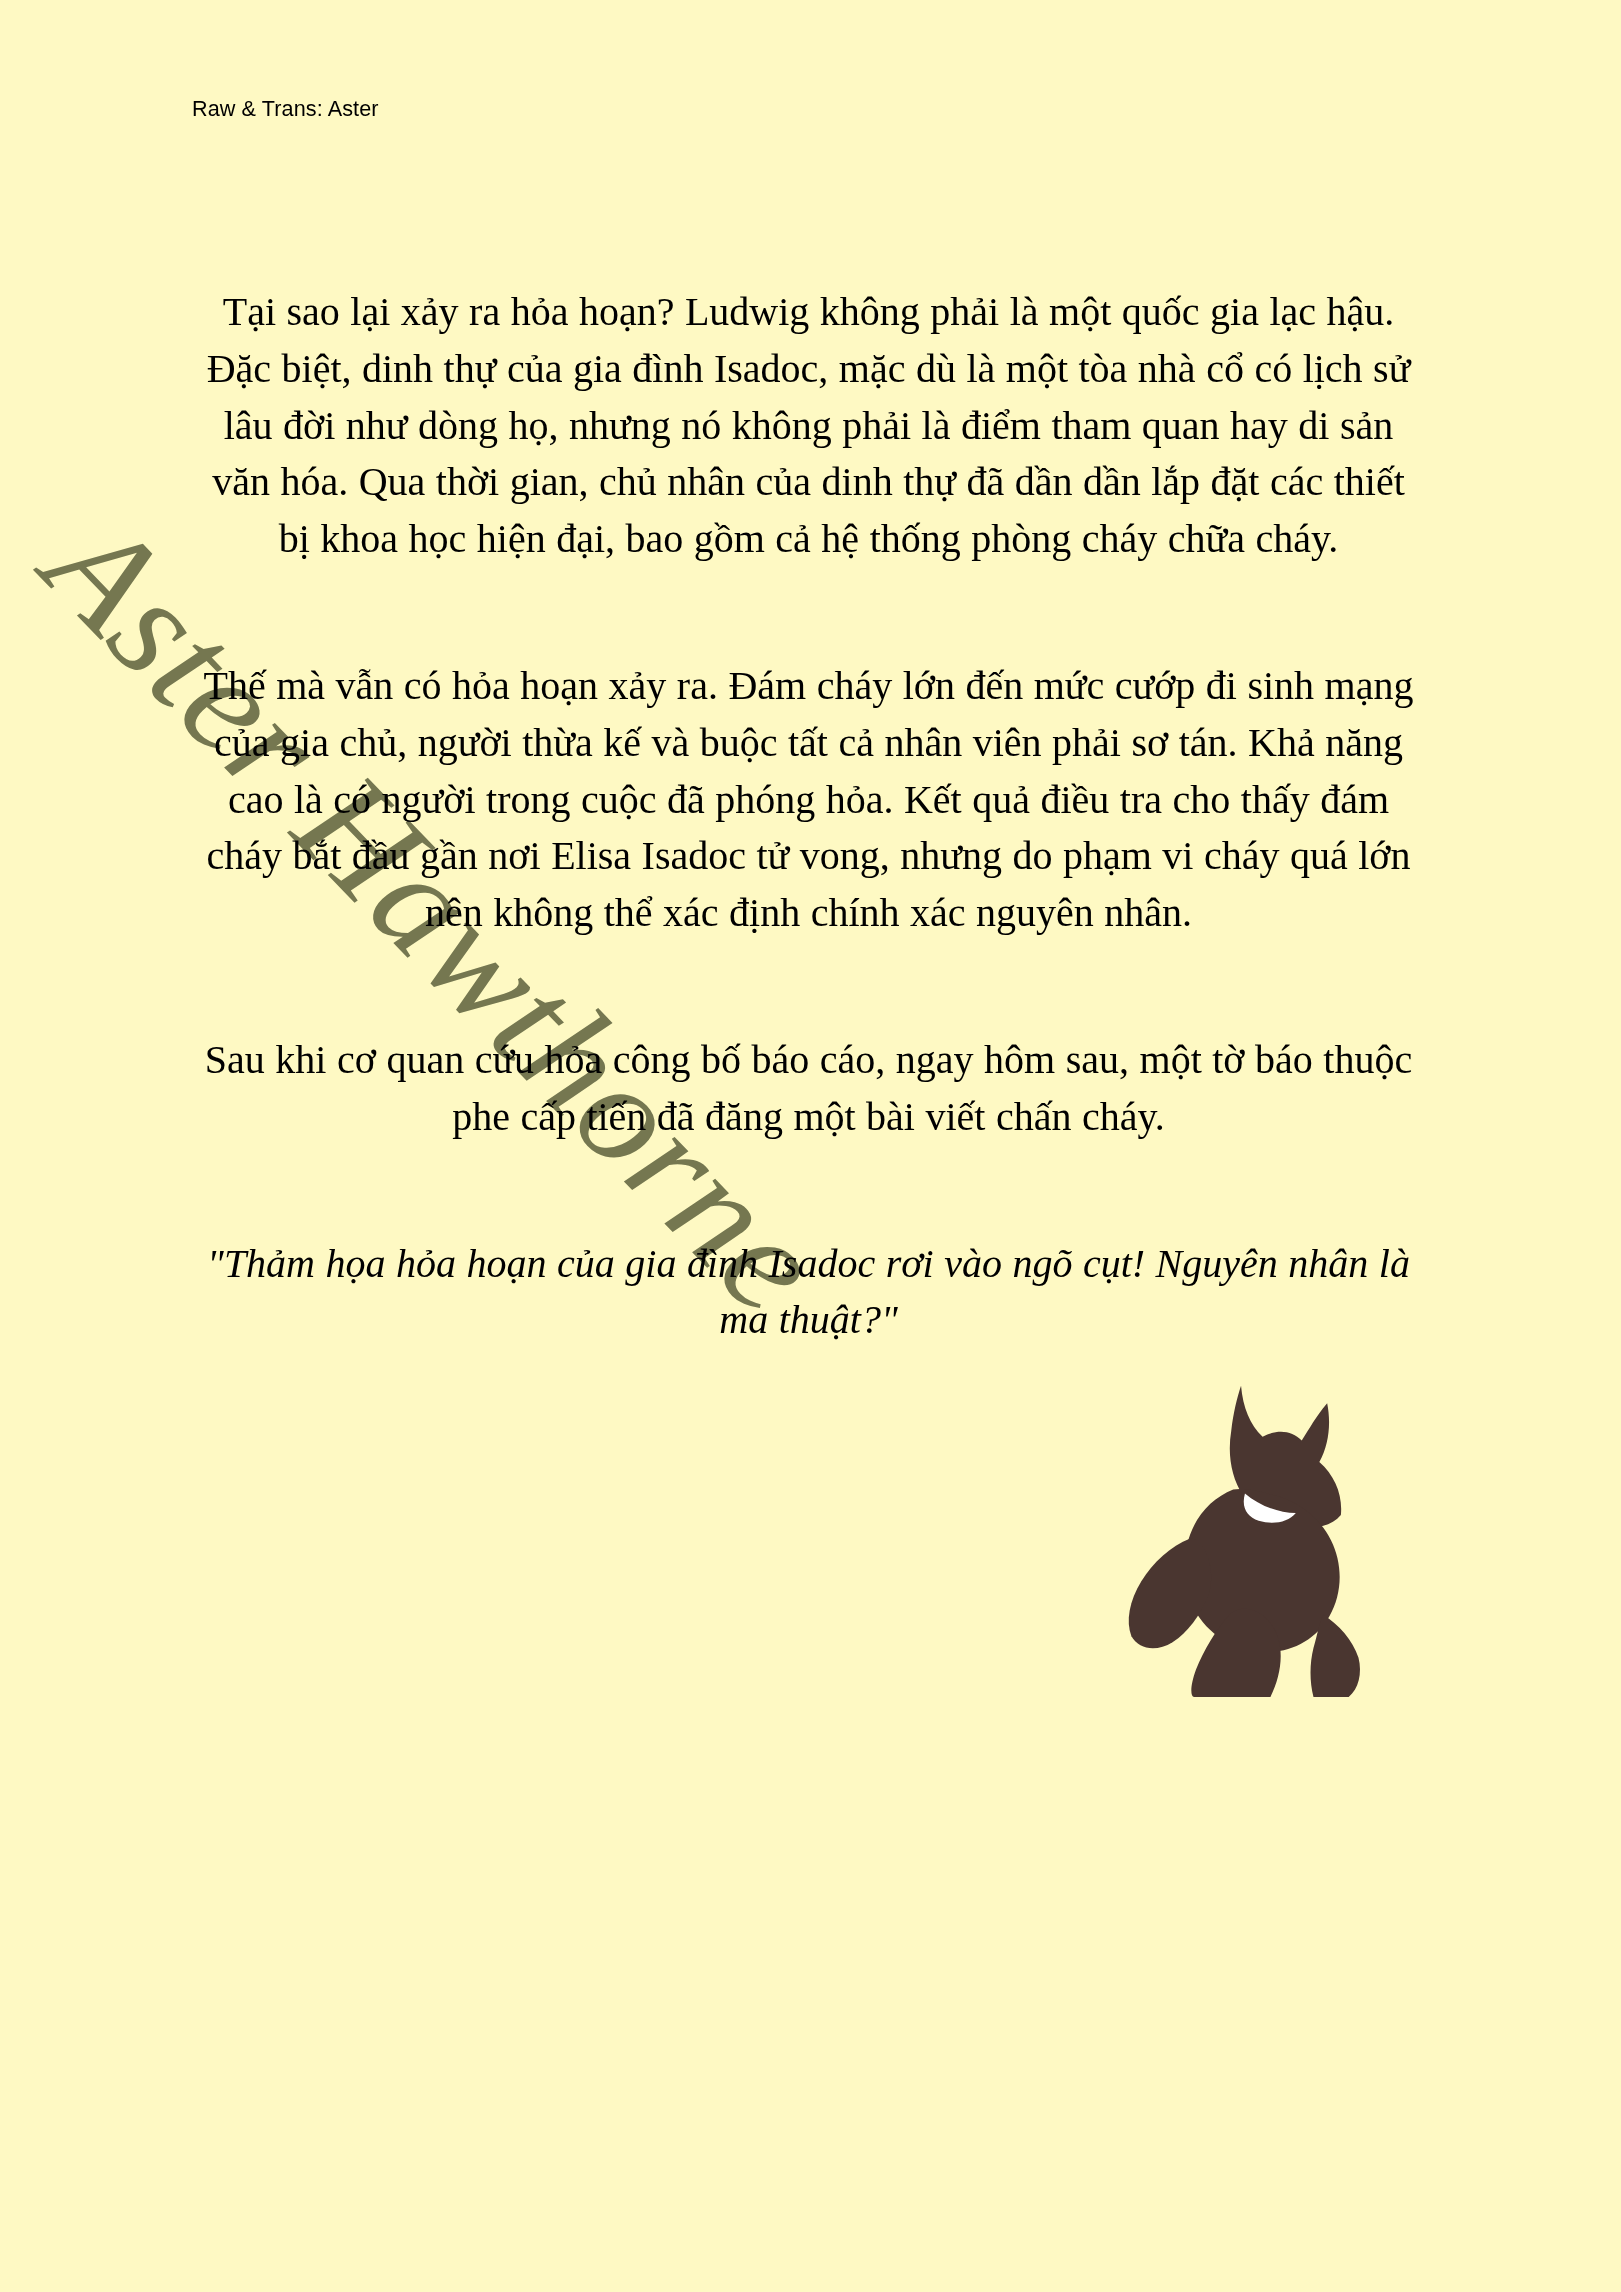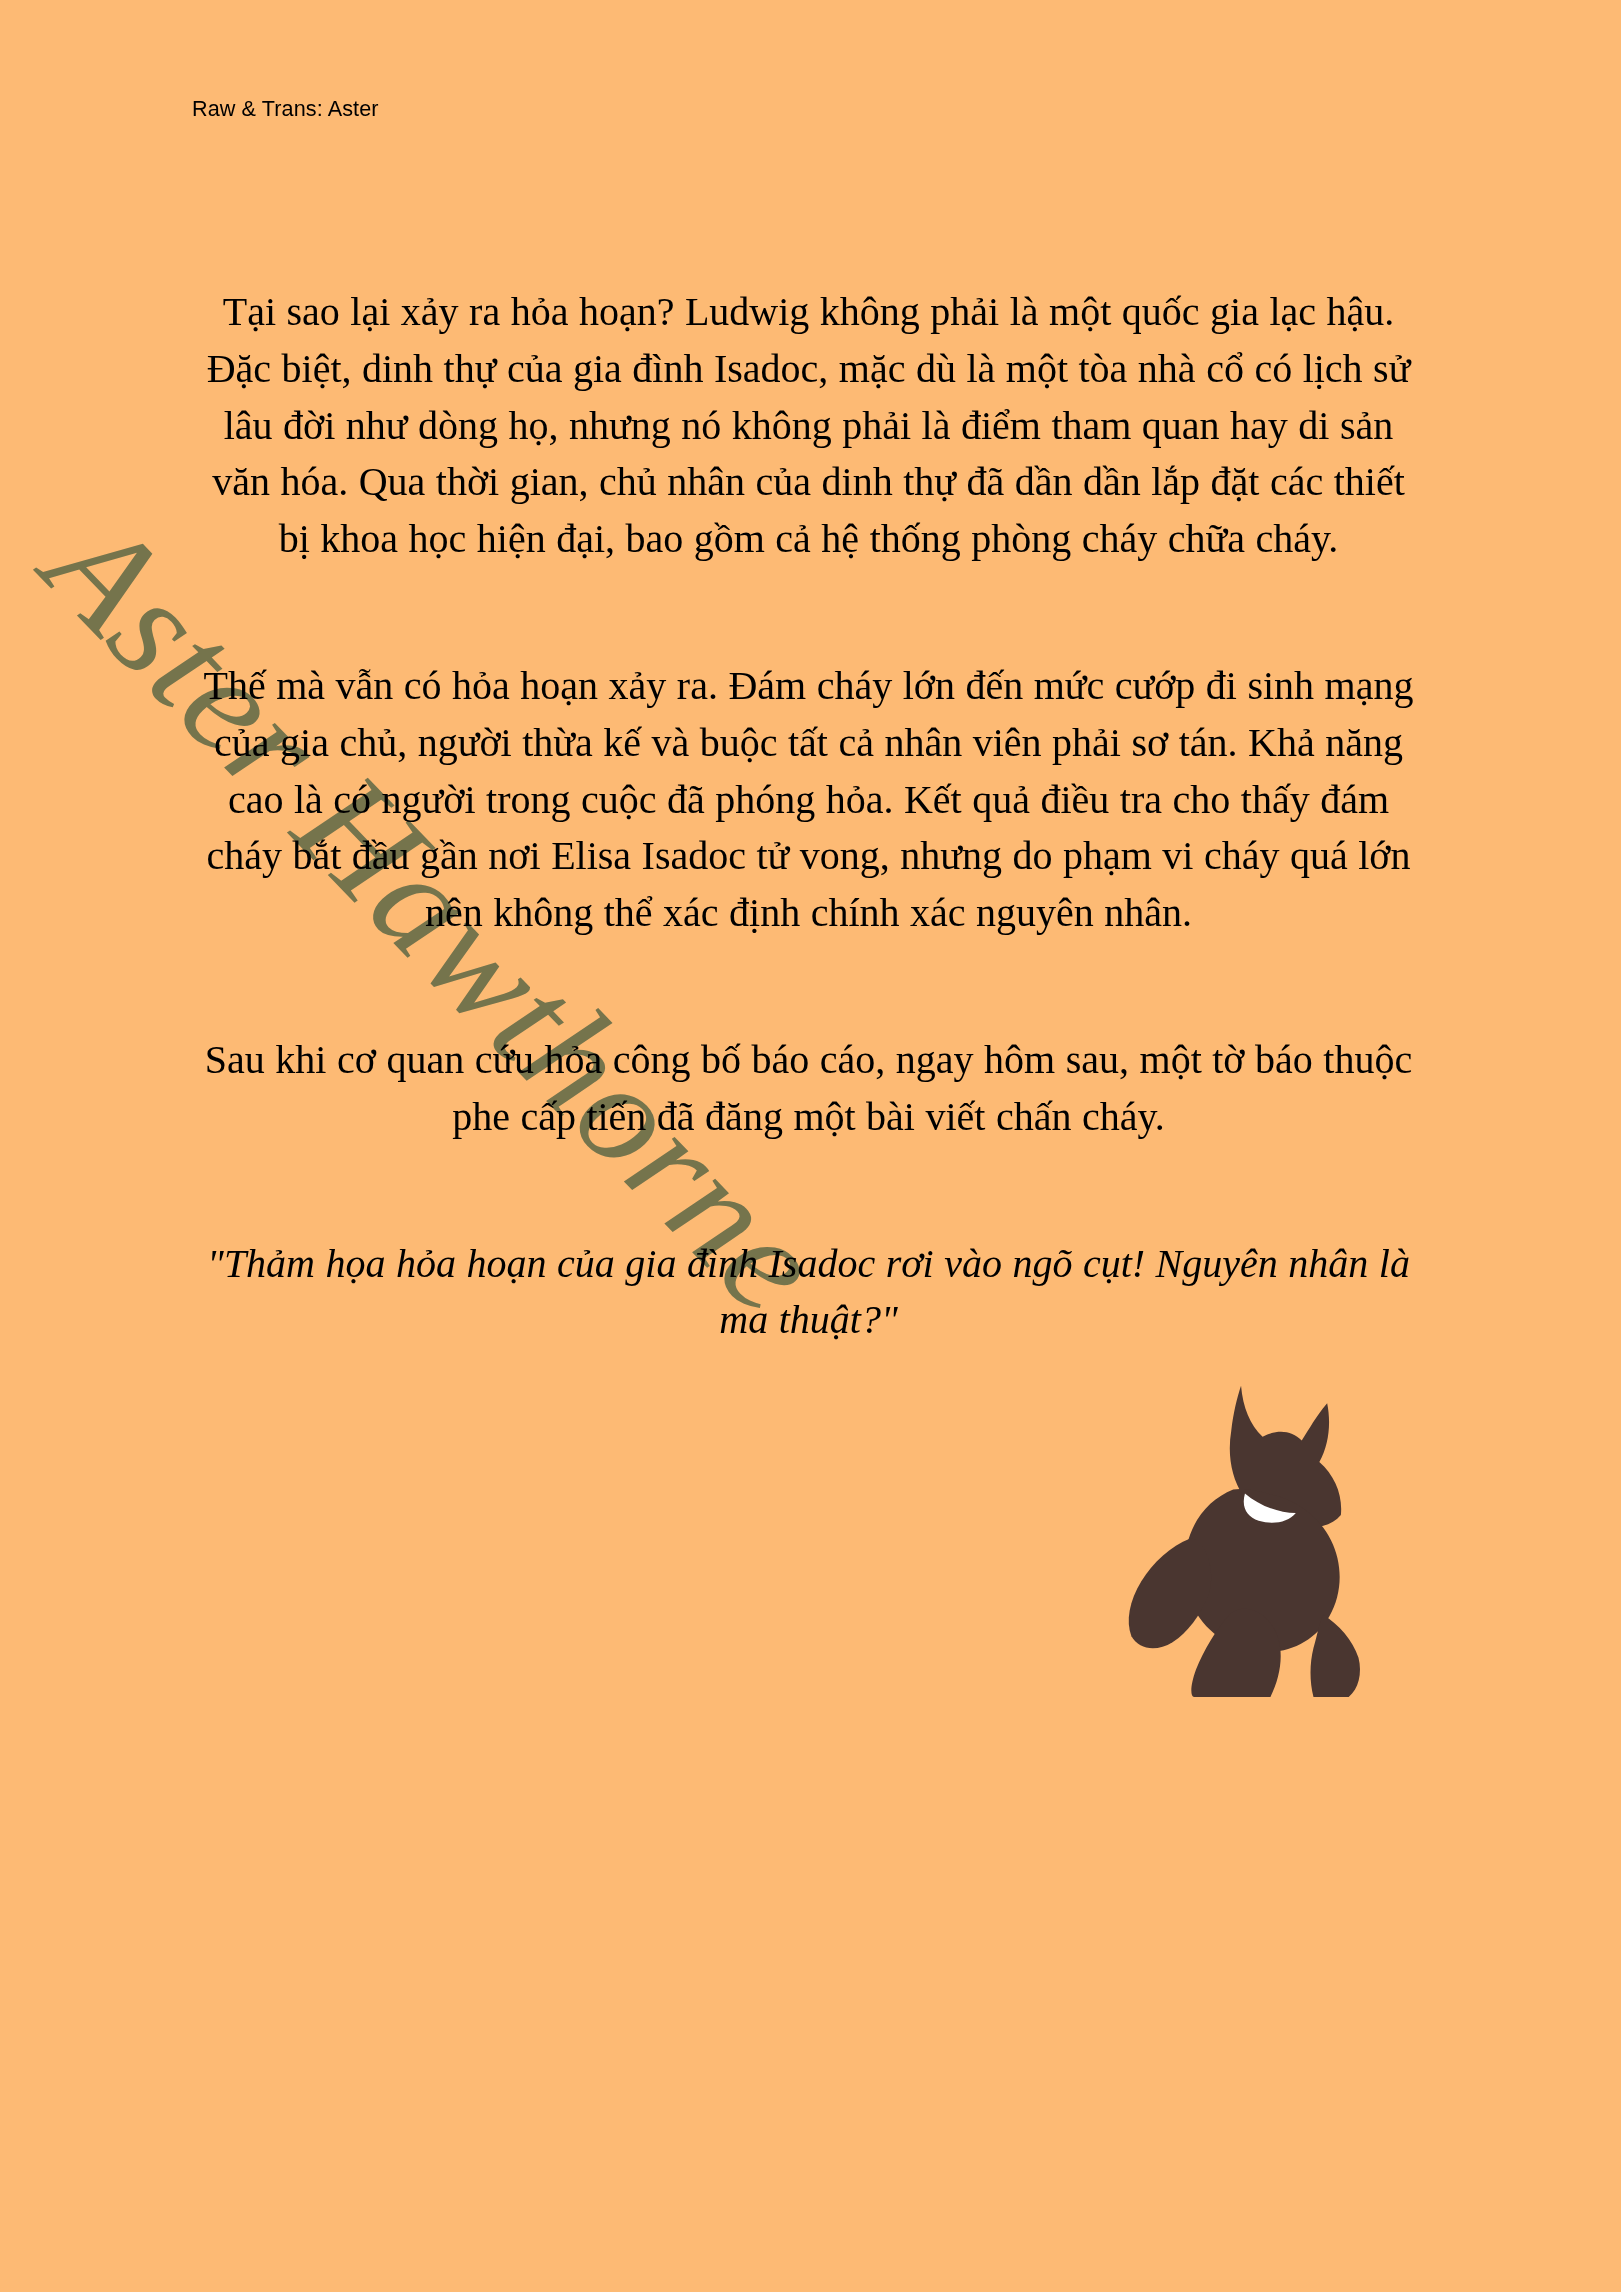--- a/index.html
+++ b/index.html
@@ -10,21 +10,21 @@
   }
   body {
     font-family: "Liberation Serif", "DejaVu Serif", serif;
     color: #000000;
   }
 
   .page {
     position: relative;
     width: 1621px;
     height: 2293px;
-    background: #fdba74;
+    background: #fef9c3;
     overflow: hidden;
     box-sizing: border-box;
   }
 
   
   .page-header {
     position: absolute;
     top: 96px;
     left: 192px;
     font-family: "Liberation Sans", "DejaVu Sans", sans-serif;

